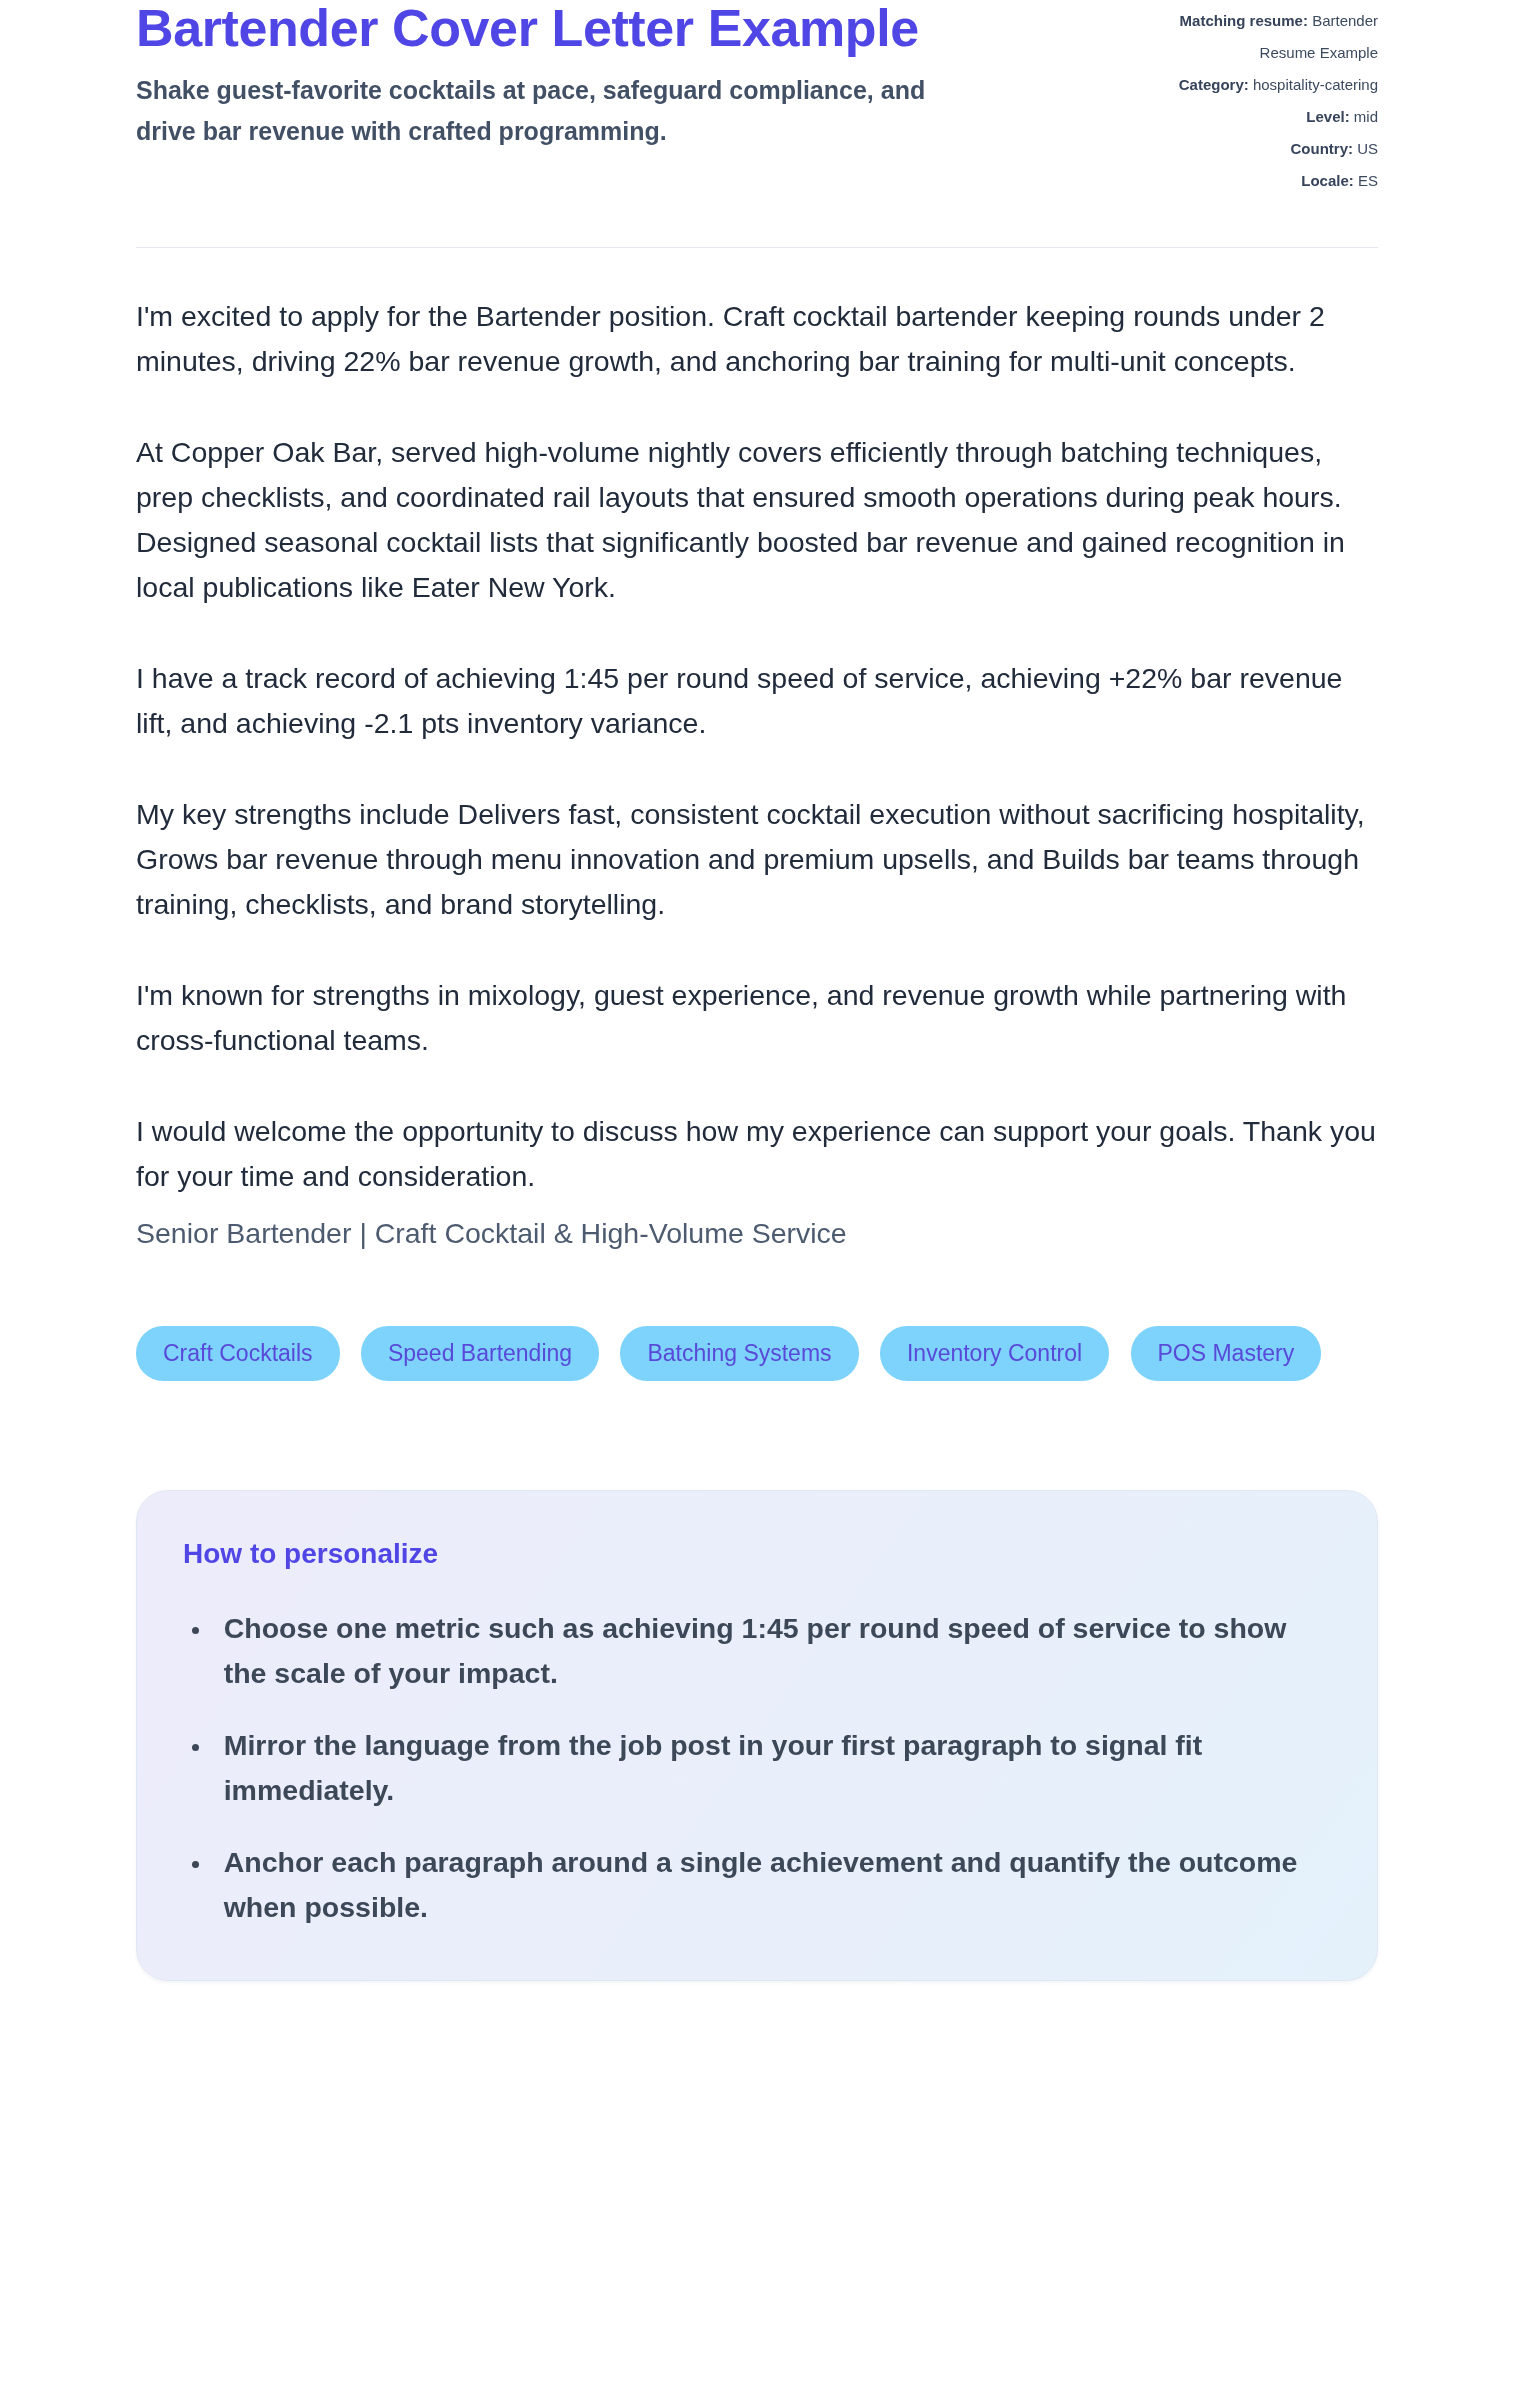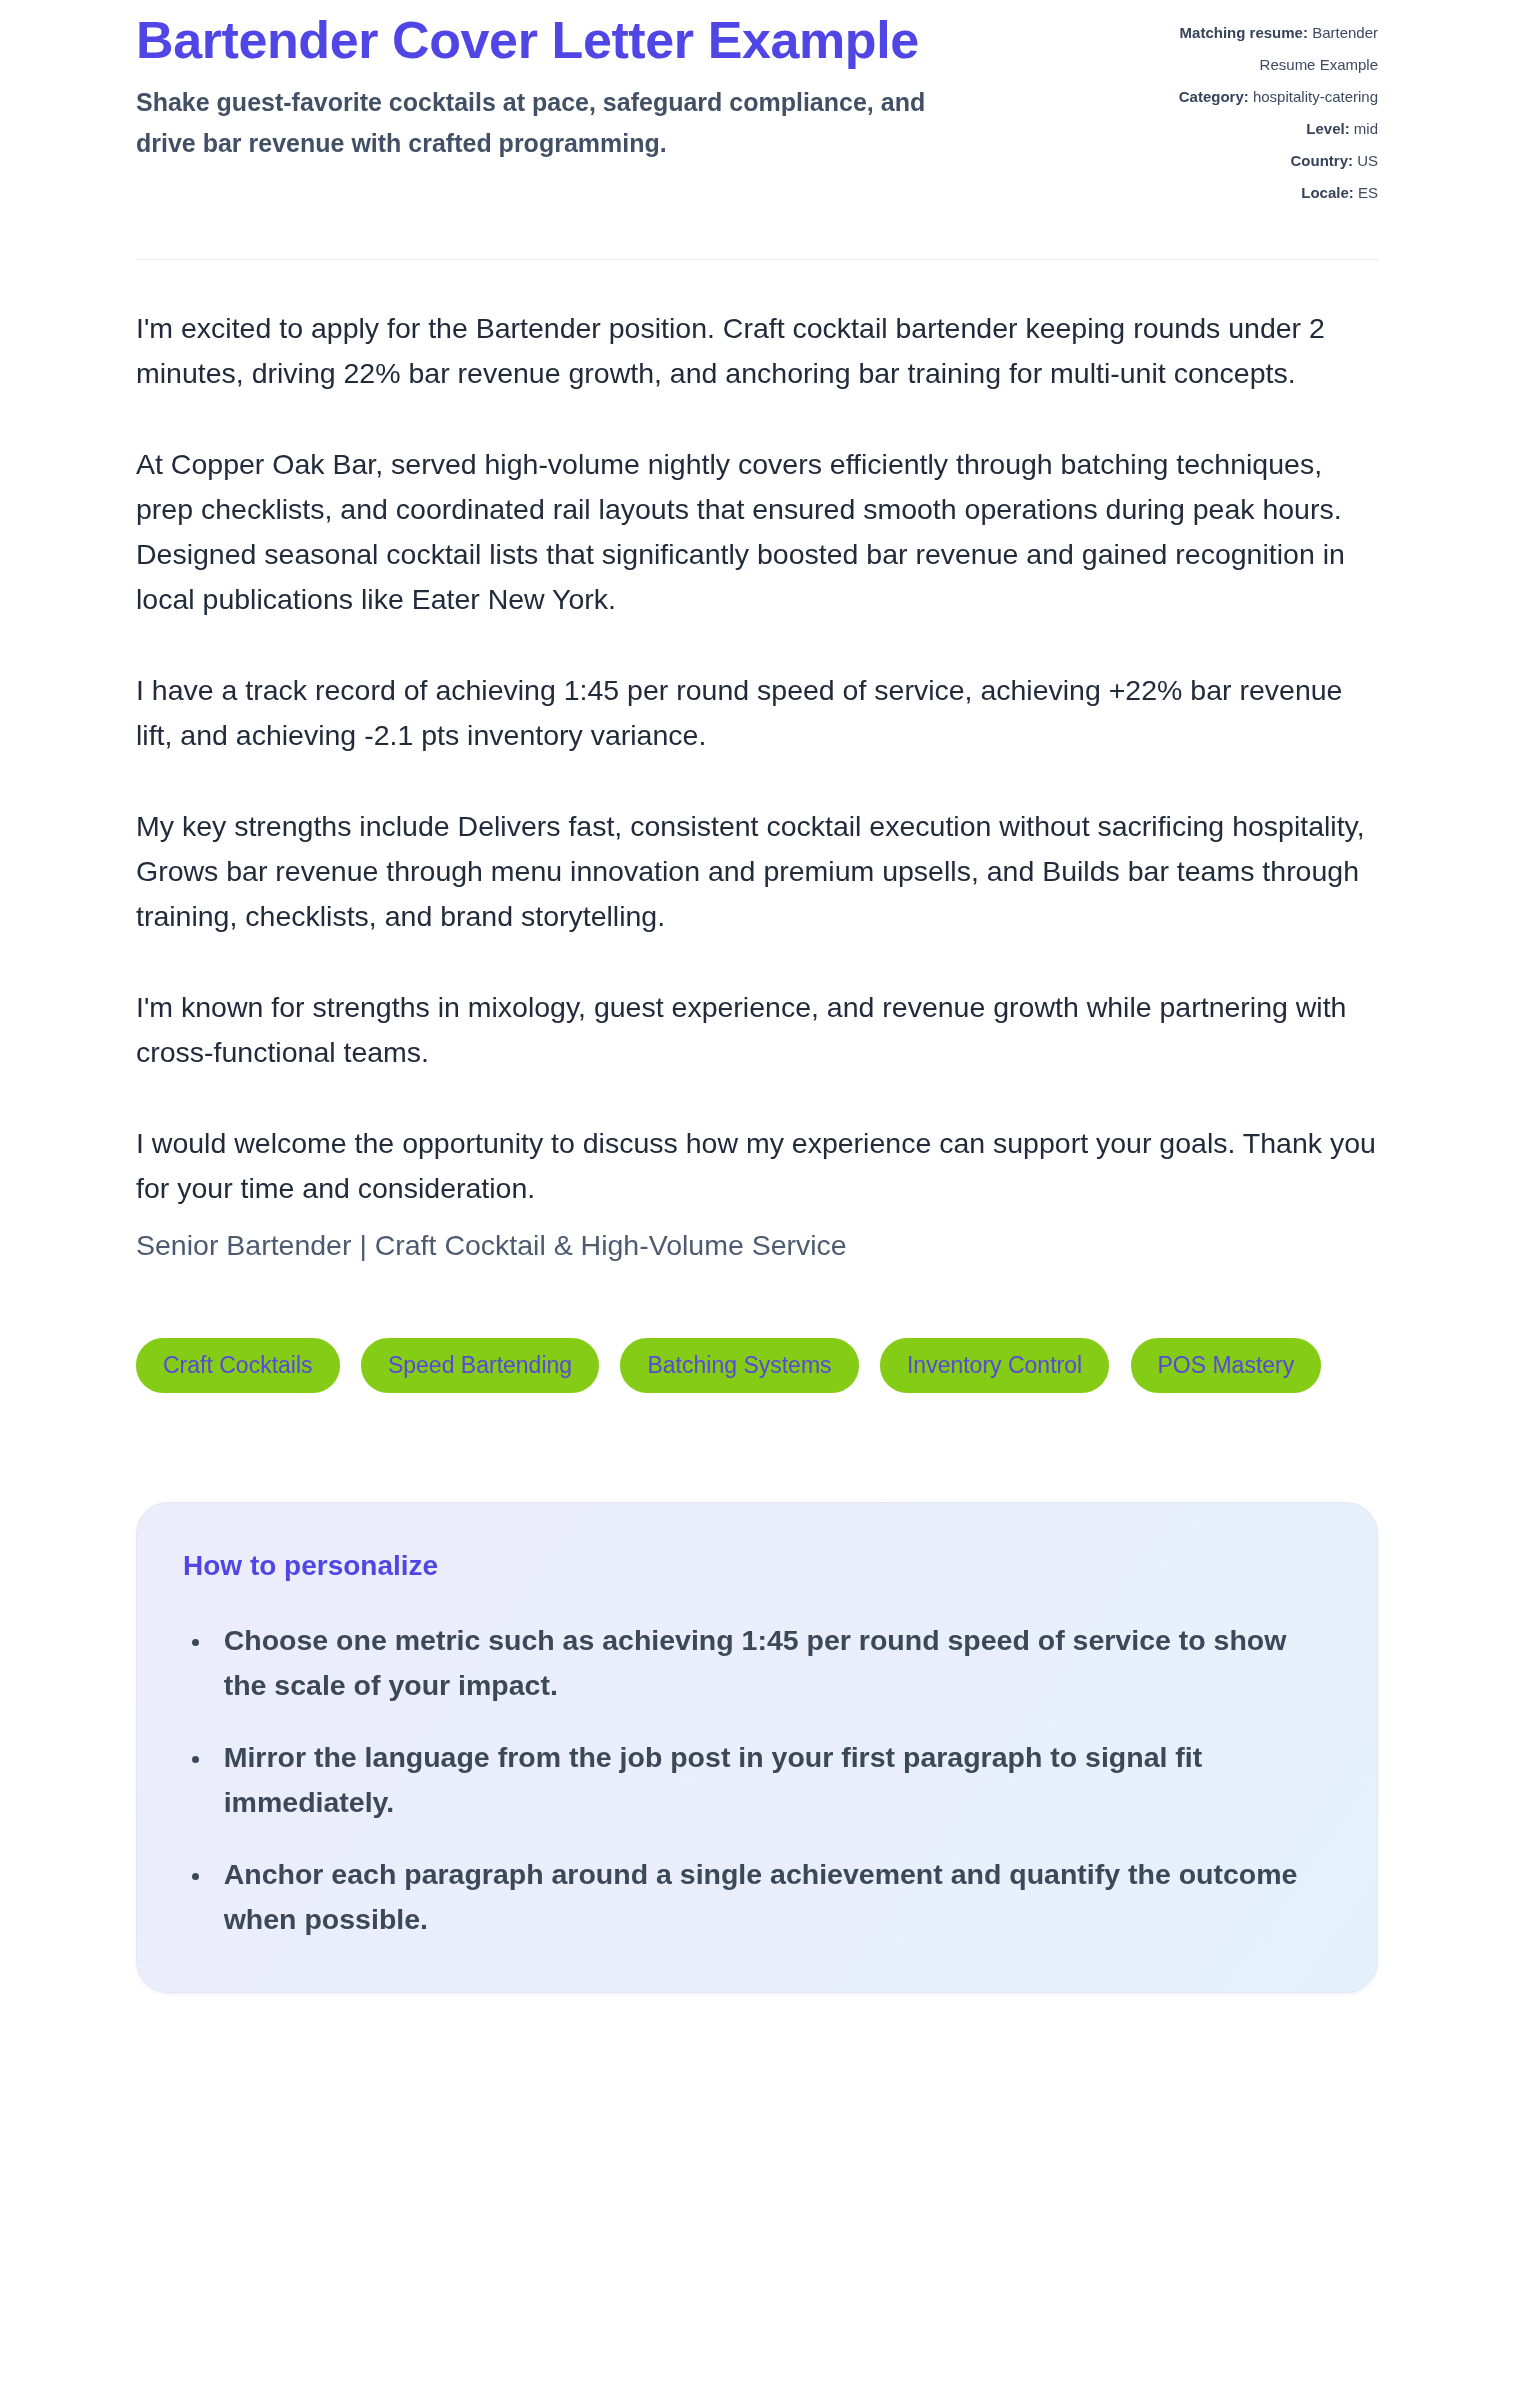--- a/index.html
+++ b/index.html
@@ -6,21 +6,21 @@
   html, body { margin: 0; padding: 0; }
   body {
     width: 1514px;
     min-height: 2401px;
     background: #ffffff;
     font-family: "Liberation Sans", "DejaVu Sans", sans-serif;
     color: #212b3b;
   }
   .container {
     width: 1242px;
-    margin: 12px auto;
+    margin: 0 auto;
   }
   
   .header { display: flex; align-items: flex-start; }
   .header-left { flex: 1 1 auto; min-width: 0; }
   .page-title {
     margin: 0;
     font-size: 52px;
     line-height: 57px;
     font-weight: bold;
     color: #4f46e5;
@@ -80,21 +80,21 @@
   }
   
   .tags {
     margin-top: 73px;
     display: flex;
     flex-wrap: wrap;
     gap: 21.4px;
   }
   .tag {
     display: inline-block;
-    background: #84cc16;
+    background: #7dd3fc;
     color: #5849d8;
     font-size: 23px;
     line-height: 28.5px;
     padding: 13.4px 27px;
     border-radius: 27px;
     white-space: nowrap;
   }
   
   .callout {
     margin-top: 109px;

